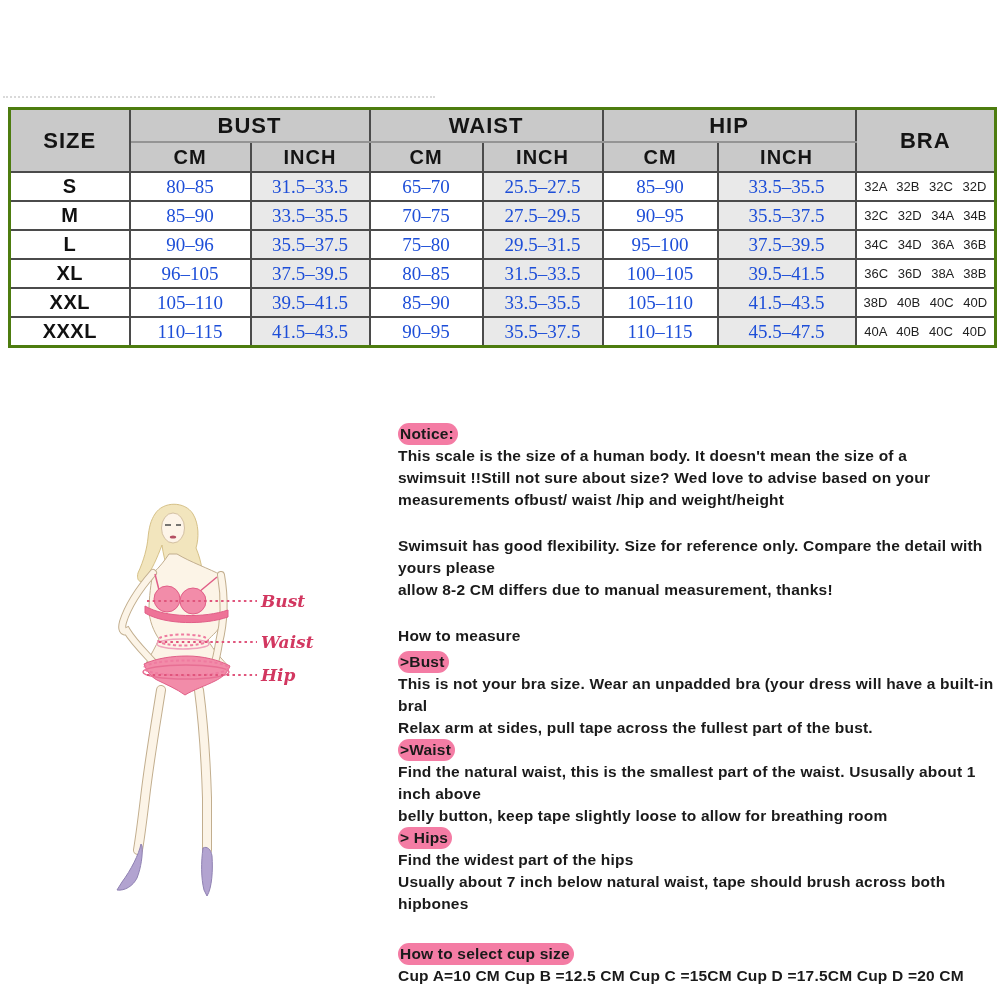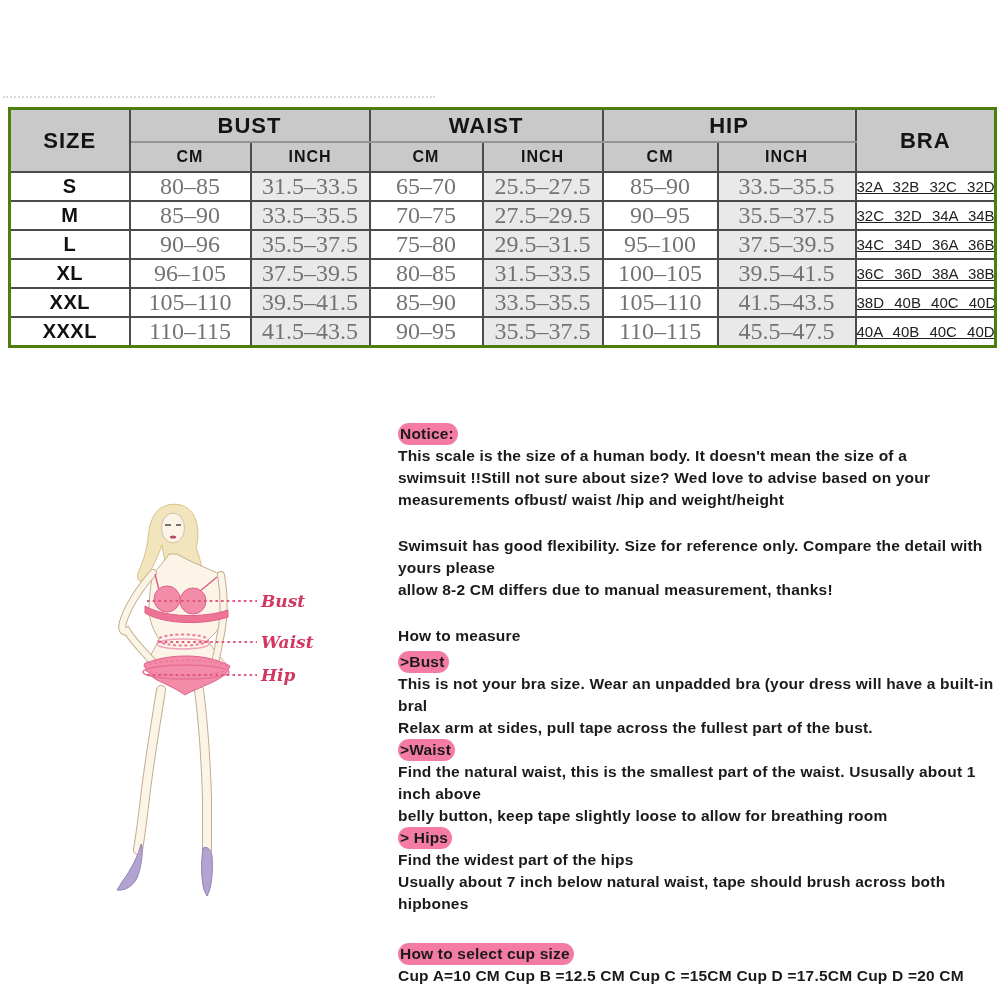--- a/index.html
+++ b/index.html
@@ -17,27 +17,27 @@
     position:absolute; left:8px; top:107px; width:986px;
     border-collapse:collapse; table-layout:fixed;
     border:3px solid #4d7c0f;
   }
   .size-chart th, .size-chart td {
     border:2px solid #4b4b4b; text-align:center; vertical-align:middle; padding:0;
     overflow:hidden; white-space:nowrap;
   }
   .size-chart thead th { background:#c9c9c9; font-weight:600; color:#141414; }
   .size-chart tr.h1 th { height:31px; font-size:22px; letter-spacing:1px; }
-  .size-chart tr.h2 th { height:28px; font-size:16px; letter-spacing:1px; }
+  .size-chart tr.h2 th { height:28px; font-size:20px; letter-spacing:1px; }
   .size-chart th.group { border-bottom:2px solid #949494; }
   .size-chart td { height:27px; background:#ffffff; }
   td.size-cell { font-size:20px; font-weight:600; letter-spacing:0.5px; color:#111; }
-  td.num { font-family:"Liberation Serif", serif; font-size:24px; color:#737373; }
+  td.num { font-family:"Liberation Serif", serif; font-size:19px; color:#1d4ed8; }
   td.inch { background:#e9e9e9; }
-  td.bra-cell { font-size:15px; font-weight:500; word-spacing:6px; color:#222;text-decoration:underline; }
+  td.bra-cell { font-size:13px; font-weight:500; word-spacing:6px; color:#222; }
 
   
   .notes {
     position:absolute; left:398px; top:423px; width:602px;
     font-weight:700; font-size:15.5px; line-height:22px; color:#1a1a1a;
     letter-spacing:0.2px;
   }
   .hl { display:inline-block; background:#f47ca4; padding:0 4px 0 2px;border-radius:11px; }
   .mt24 { margin-top:24px; }
   .mt28 { margin-top:28px; }

